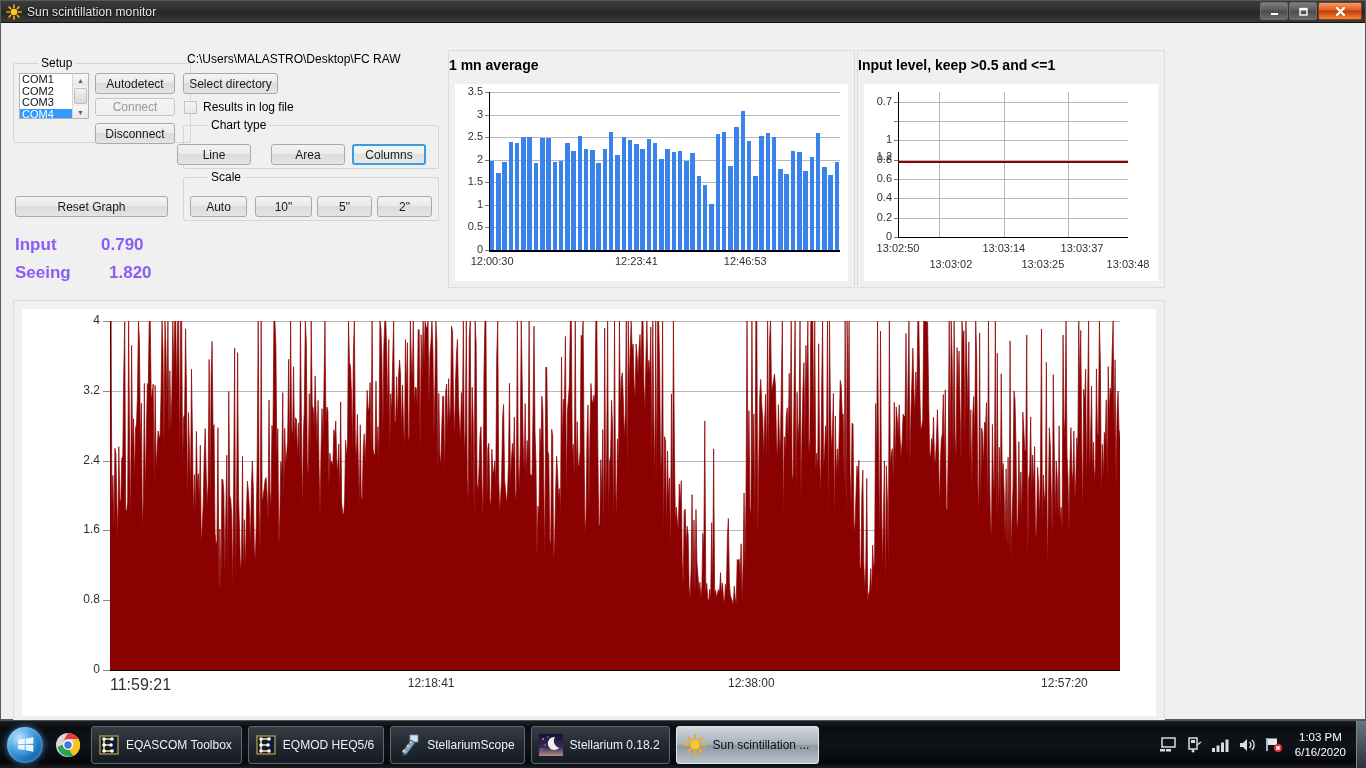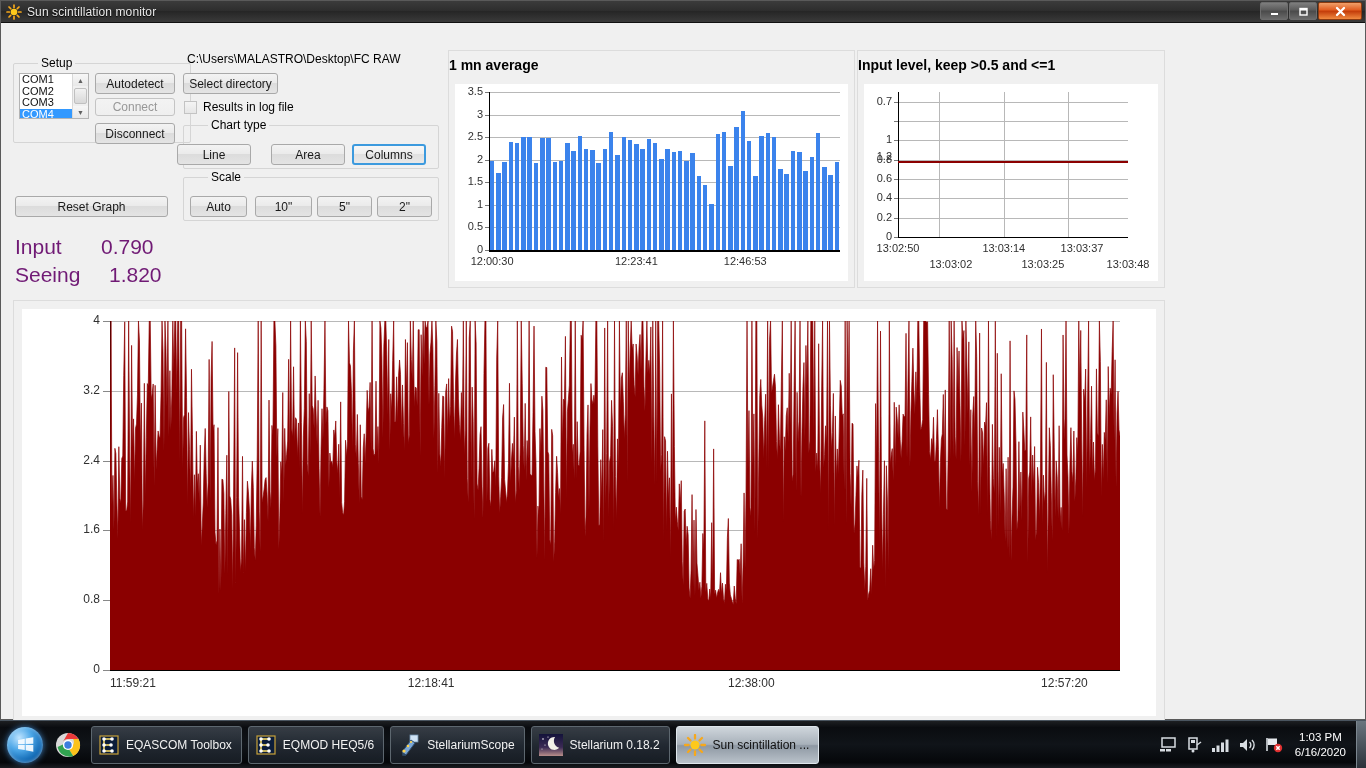--- a/index.html
+++ b/index.html
@@ -133,21 +133,21 @@
   .checkbox-row { position: absolute; display: flex; align-items: center; gap: 6px; font-size: 12px; }
   .cb {
     width: 13px; height: 13px;
     background: linear-gradient(to bottom,#f4f4f4,#e6e6e6);
     border: 1px solid #c3c3c3;
   }
 
   .path-label { position: absolute; font-size: 12px; color: #000; }
 
   
-  .readout { position: absolute; font-size: 21px; font-weight: normal; color: #701a75;
+  .readout { position: absolute; font-size: 17px; font-weight: bold; color: #8b5cf6;
              font-family: "Liberation Sans", sans-serif; }
 
   
   .panel {
     position: absolute;
     background: #f0f0f0;
     border: 1px solid #dcdcdc;
   }
   .chart-title {
     position: absolute; left: 0; right: 0; top: 6px;
@@ -462,21 +462,21 @@
             <div class="tickmark" style="left:81px; top:81.80000000000001px; width:7px; height:1px; background:#888;"></div>
             <div class="tick-label" style="right:1056px; top:73.80000000000001px; font-size:12px;">3.2</div>
             <div class="gridline" style="left:88px; top:12px; width:1010px; background:#b8b8b8;"></div>
             <div class="tickmark" style="left:81px; top:12px; width:7px; height:1px; background:#888;"></div>
             <div class="tick-label" style="right:1056px; top:4px; font-size:12px;">4</div>
             <div class="axis-v" style="left:88px; top:12px; height:349px; background:#000;"></div>
             <svg width="1010" height="350" style="position:absolute; left:88px; top:12px;">
               <path d="M 0 349 L 0.00 153.31 L 0.98 0.00 L 1.96 183.00 L 2.94 154.40 L 3.93 208.79 L 4.91 127.32 L 5.89 132.55 L 6.87 181.95 L 7.85 217.36 L 8.83 125.71 L 9.82 177.36 L 10.80 182.29 L 11.78 137.48 L 12.76 135.08 L 13.74 54.41 L 14.72 0.82 L 15.70 189.82 L 16.69 189.52 L 17.67 180.91 L 18.65 0.00 L 19.63 130.99 L 20.61 202.59 L 21.59 24.38 L 22.58 126.39 L 23.56 97.88 L 24.54 161.71 L 25.52 107.27 L 26.50 102.93 L 27.48 73.92 L 28.46 0.00 L 29.45 19.90 L 30.43 127.80 L 31.41 82.07 L 32.39 208.84 L 33.37 179.06 L 34.35 62.32 L 35.34 175.88 L 36.32 116.34 L 37.30 62.60 L 38.28 64.59 L 39.26 0.00 L 40.24 0.00 L 41.22 77.92 L 42.21 72.77 L 43.19 62.98 L 44.17 164.90 L 45.15 64.31 L 46.13 148.51 L 47.11 128.63 L 48.10 109.98 L 49.08 115.35 L 50.06 116.68 L 51.04 72.74 L 52.02 0.00 L 53.00 30.76 L 53.98 130.25 L 54.97 0.00 L 55.95 27.58 L 56.93 85.76 L 57.91 0.00 L 58.89 115.63 L 59.87 49.71 L 60.86 109.15 L 61.84 74.01 L 62.82 0.00 L 63.80 50.29 L 64.78 0.00 L 65.76 0.00 L 66.74 71.44 L 67.73 0.00 L 68.71 0.00 L 69.69 141.12 L 70.67 0.00 L 71.65 0.00 L 72.63 147.87 L 73.62 96.38 L 74.60 93.54 L 75.58 7.81 L 76.56 76.68 L 77.54 184.58 L 78.52 91.62 L 79.50 128.77 L 80.49 169.17 L 81.47 48.22 L 82.45 113.39 L 83.43 197.47 L 84.41 153.76 L 85.39 195.49 L 86.38 110.36 L 87.36 164.88 L 88.34 152.72 L 89.32 182.36 L 90.30 124.13 L 91.28 224.45 L 92.26 204.96 L 93.25 181.94 L 94.23 135.13 L 95.21 107.47 L 96.19 152.82 L 97.17 186.54 L 98.15 161.68 L 99.14 38.41 L 100.12 179.88 L 101.10 57.13 L 102.08 20.46 L 103.06 109.81 L 104.04 103.74 L 105.02 211.32 L 106.01 224.05 L 106.99 219.80 L 107.97 106.65 L 108.95 272.74 L 109.93 208.03 L 110.91 269.48 L 111.90 158.17 L 112.88 158.66 L 113.86 172.48 L 114.84 252.63 L 115.82 192.67 L 116.80 134.21 L 117.78 254.63 L 118.77 70.54 L 119.75 174.89 L 120.73 178.28 L 121.71 193.87 L 122.69 267.62 L 123.67 164.04 L 124.66 26.91 L 125.64 262.61 L 126.62 176.64 L 127.60 31.63 L 128.58 176.85 L 129.56 210.13 L 130.54 250.67 L 131.53 237.21 L 132.51 135.35 L 133.49 251.94 L 134.47 198.68 L 135.45 250.75 L 136.43 191.51 L 137.41 160.17 L 138.40 170.89 L 139.38 187.87 L 140.36 228.00 L 141.34 168.86 L 142.32 140.07 L 143.30 166.75 L 144.29 226.64 L 145.27 239.57 L 146.25 204.63 L 147.23 135.09 L 148.21 0.00 L 149.19 190.79 L 150.17 230.52 L 151.16 0.00 L 152.14 181.53 L 153.12 175.27 L 154.10 168.28 L 155.08 158.92 L 156.06 156.61 L 157.05 173.24 L 158.03 199.95 L 159.01 79.09 L 159.99 170.72 L 160.97 186.88 L 161.95 104.43 L 162.93 114.19 L 163.92 0.00 L 164.90 0.00 L 165.88 24.78 L 166.86 136.03 L 167.84 107.65 L 168.82 228.14 L 169.81 194.91 L 170.79 140.88 L 171.77 153.61 L 172.75 71.53 L 173.73 181.83 L 174.71 107.41 L 175.69 143.93 L 176.68 133.17 L 177.66 120.02 L 178.64 38.30 L 179.62 140.20 L 180.60 0.00 L 181.58 107.04 L 182.57 115.99 L 183.55 45.77 L 184.53 120.67 L 185.51 96.73 L 186.49 98.61 L 187.47 136.66 L 188.45 101.94 L 189.44 148.13 L 190.42 0.00 L 191.40 101.67 L 192.38 192.20 L 193.36 114.87 L 194.34 87.73 L 195.33 0.00 L 196.31 20.71 L 197.29 142.69 L 198.27 154.98 L 199.25 72.63 L 200.23 134.72 L 201.21 0.00 L 202.20 84.30 L 203.18 87.82 L 204.16 107.92 L 205.14 54.96 L 206.12 92.97 L 207.10 123.88 L 208.09 79.31 L 209.07 147.45 L 210.05 195.90 L 211.03 128.52 L 212.01 87.71 L 212.99 118.43 L 213.97 67.32 L 214.96 0.00 L 215.94 102.93 L 216.92 85.92 L 217.90 89.73 L 218.88 166.34 L 219.86 132.08 L 220.85 141.52 L 221.83 140.59 L 222.81 146.21 L 223.79 108.94 L 224.77 116.90 L 225.75 99.96 L 226.73 139.46 L 227.72 152.44 L 228.70 123.22 L 229.68 177.14 L 230.66 80.88 L 231.64 181.54 L 232.62 191.84 L 233.61 193.93 L 234.59 180.81 L 235.57 119.23 L 236.55 136.33 L 237.53 120.32 L 238.51 0.00 L 239.49 41.82 L 240.48 45.12 L 241.46 72.14 L 242.44 129.06 L 243.42 29.91 L 244.40 0.00 L 245.38 123.22 L 246.37 137.83 L 247.35 93.45 L 248.33 142.60 L 249.31 182.44 L 250.29 103.78 L 251.27 175.43 L 252.25 178.38 L 253.24 126.91 L 254.22 112.79 L 255.20 142.35 L 256.18 112.82 L 257.16 69.38 L 258.14 90.76 L 259.13 86.05 L 260.11 61.42 L 261.09 129.64 L 262.07 0.00 L 263.05 127.68 L 264.03 134.44 L 265.01 132.69 L 266.00 60.18 L 266.98 131.19 L 267.96 105.59 L 268.94 141.89 L 269.92 0.00 L 270.90 6.78 L 271.89 37.20 L 272.87 116.71 L 273.85 25.14 L 274.83 0.00 L 275.81 0.00 L 276.79 33.48 L 277.77 94.17 L 278.76 18.51 L 279.74 129.51 L 280.72 72.74 L 281.70 91.34 L 282.68 39.71 L 283.66 0.00 L 284.65 100.92 L 285.63 100.26 L 286.61 55.83 L 287.59 101.42 L 288.57 54.21 L 289.55 38.99 L 290.53 53.37 L 291.52 110.92 L 292.50 63.94 L 293.48 102.36 L 294.46 130.05 L 295.44 18.48 L 296.42 72.09 L 297.41 21.64 L 298.39 122.67 L 299.37 113.75 L 300.35 0.00 L 301.33 38.62 L 302.31 59.97 L 303.29 0.00 L 304.28 86.06 L 305.26 65.96 L 306.24 67.01 L 307.22 85.17 L 308.20 8.76 L 309.18 8.71 L 310.17 134.93 L 311.15 13.71 L 312.13 55.53 L 313.11 0.00 L 314.09 43.23 L 315.07 0.00 L 316.05 6.21 L 317.04 6.80 L 318.02 0.00 L 319.00 84.23 L 319.98 32.78 L 320.96 21.18 L 321.94 0.00 L 322.93 28.76 L 323.91 117.55 L 324.89 64.48 L 325.87 0.00 L 326.85 20.37 L 327.83 151.98 L 328.81 72.30 L 329.80 132.68 L 330.78 145.42 L 331.76 106.58 L 332.74 74.99 L 333.72 75.73 L 334.70 157.69 L 335.69 71.20 L 336.67 62.91 L 337.65 114.76 L 338.63 57.61 L 339.61 102.79 L 340.59 85.26 L 341.57 5.15 L 342.56 10.44 L 343.54 78.38 L 344.52 118.36 L 345.50 62.04 L 346.48 33.06 L 347.46 18.48 L 348.45 77.93 L 349.43 103.82 L 350.41 119.43 L 351.39 71.56 L 352.37 101.23 L 353.35 0.00 L 354.33 134.80 L 355.32 109.17 L 356.30 0.00 L 357.28 157.49 L 358.26 181.62 L 359.24 17.05 L 360.22 0.00 L 361.21 157.68 L 362.19 66.12 L 363.17 100.30 L 364.15 198.45 L 365.13 0.00 L 366.11 22.01 L 367.09 162.97 L 368.08 169.20 L 369.06 147.42 L 370.04 113.71 L 371.02 105.67 L 372.00 165.28 L 372.98 197.23 L 373.97 52.48 L 374.95 0.00 L 375.93 0.00 L 376.91 180.91 L 377.89 127.37 L 378.87 122.27 L 379.85 178.77 L 380.84 185.58 L 381.82 128.39 L 382.80 151.44 L 383.78 150.35 L 384.76 139.81 L 385.74 165.58 L 386.72 36.93 L 387.71 0.00 L 388.69 155.47 L 389.67 192.08 L 390.65 175.87 L 391.63 156.52 L 392.61 96.93 L 393.60 83.54 L 394.58 158.54 L 395.56 169.43 L 396.54 181.95 L 397.52 170.88 L 398.50 142.53 L 399.48 62.26 L 400.47 162.18 L 401.45 139.04 L 402.43 122.42 L 403.41 138.83 L 404.39 96.13 L 405.37 182.01 L 406.36 169.40 L 407.34 0.00 L 408.32 145.39 L 409.30 169.43 L 410.28 124.07 L 411.26 0.00 L 412.24 62.85 L 413.23 124.45 L 414.21 149.38 L 415.19 82.38 L 416.17 159.49 L 417.15 119.55 L 418.13 137.72 L 419.12 0.00 L 420.10 152.54 L 421.08 154.38 L 422.06 154.60 L 423.04 91.51 L 424.02 5.09 L 425.00 110.62 L 425.99 142.32 L 426.97 237.10 L 427.95 185.10 L 428.93 193.83 L 429.91 107.55 L 430.89 132.46 L 431.88 75.16 L 432.86 89.27 L 433.84 168.95 L 434.82 238.56 L 435.80 46.20 L 436.78 46.60 L 437.76 130.47 L 438.75 133.69 L 439.73 218.43 L 440.71 224.19 L 441.69 108.36 L 442.67 114.71 L 443.65 240.96 L 444.64 220.88 L 445.62 171.47 L 446.60 135.25 L 447.58 151.72 L 448.56 176.98 L 449.54 167.55 L 450.52 193.87 L 451.51 36.02 L 452.49 123.63 L 453.47 78.21 L 454.45 79.50 L 455.43 15.36 L 456.41 177.88 L 457.40 90.84 L 458.38 78.49 L 459.36 64.14 L 460.34 0.00 L 461.32 0.00 L 462.30 133.76 L 463.28 123.30 L 464.27 158.14 L 465.25 0.00 L 466.23 158.08 L 467.21 100.66 L 468.19 143.70 L 469.17 145.05 L 470.16 130.28 L 471.14 14.23 L 472.12 18.60 L 473.10 0.00 L 474.08 129.39 L 475.06 215.13 L 476.04 195.20 L 477.03 113.98 L 478.01 83.91 L 478.99 189.34 L 479.97 108.71 L 480.95 62.57 L 481.93 78.95 L 482.92 82.92 L 483.90 74.18 L 484.88 82.64 L 485.86 0.00 L 486.84 0.00 L 487.82 125.16 L 488.80 204.22 L 489.79 203.89 L 490.77 138.67 L 491.75 175.94 L 492.73 108.64 L 493.71 220.89 L 494.69 6.96 L 495.68 183.18 L 496.66 132.57 L 497.64 0.00 L 498.62 196.39 L 499.60 140.84 L 500.58 134.38 L 501.56 79.34 L 502.55 105.75 L 503.53 208.80 L 504.51 0.00 L 505.49 155.46 L 506.47 198.56 L 507.45 117.87 L 508.44 148.38 L 509.42 0.00 L 510.40 88.78 L 511.38 57.05 L 512.36 51.75 L 513.34 80.16 L 514.32 118.06 L 515.31 93.17 L 516.29 0.00 L 517.27 161.22 L 518.25 0.00 L 519.23 69.40 L 520.21 27.94 L 521.20 0.00 L 522.18 29.35 L 523.16 22.97 L 524.14 63.73 L 525.12 75.78 L 526.10 22.98 L 527.08 34.15 L 528.07 53.93 L 529.05 26.54 L 530.03 13.51 L 531.01 48.98 L 531.99 0.00 L 532.97 0.00 L 533.96 65.47 L 534.94 90.07 L 535.92 38.10 L 536.90 0.00 L 537.88 51.85 L 538.86 39.32 L 539.84 53.59 L 540.83 5.93 L 541.81 140.84 L 542.79 0.00 L 543.77 95.23 L 544.75 164.16 L 545.73 0.00 L 546.72 161.51 L 547.70 0.00 L 548.68 0.00 L 549.66 48.16 L 550.64 150.45 L 551.62 133.73 L 552.60 0.00 L 553.59 219.57 L 554.57 115.70 L 555.55 119.86 L 556.53 209.35 L 557.51 130.20 L 558.49 179.25 L 559.48 156.80 L 560.46 237.19 L 561.44 72.92 L 562.42 206.89 L 563.40 0.00 L 564.38 125.66 L 565.36 200.84 L 566.35 186.15 L 567.33 200.82 L 568.31 209.76 L 569.29 162.87 L 570.27 183.31 L 571.25 159.68 L 572.24 240.78 L 573.22 264.08 L 574.20 190.33 L 575.18 188.08 L 576.16 225.01 L 577.14 205.25 L 578.12 213.38 L 579.11 266.97 L 580.09 277.44 L 581.07 249.80 L 582.05 173.61 L 583.03 265.32 L 584.01 199.13 L 585.00 275.43 L 585.98 188.52 L 586.96 242.15 L 587.94 254.37 L 588.92 268.69 L 589.90 261.23 L 590.88 277.25 L 591.87 265.31 L 592.85 212.48 L 593.83 229.83 L 594.81 99.87 L 595.79 271.00 L 596.77 262.36 L 597.76 277.96 L 598.74 280.17 L 599.72 268.00 L 600.70 277.95 L 601.68 201.68 L 602.66 270.56 L 603.64 127.92 L 604.63 273.37 L 605.61 269.24 L 606.59 277.33 L 607.57 271.82 L 608.55 268.45 L 609.53 272.13 L 610.52 251.70 L 611.50 272.95 L 612.48 262.12 L 613.46 277.38 L 614.44 282.42 L 615.42 263.26 L 616.40 269.85 L 617.39 216.46 L 618.37 197.50 L 619.35 262.10 L 620.33 273.98 L 621.31 277.21 L 622.29 280.68 L 623.28 283.46 L 624.26 265.00 L 625.24 277.21 L 626.22 283.10 L 627.20 238.53 L 628.18 239.30 L 629.16 238.31 L 630.15 255.13 L 631.13 222.76 L 632.11 282.74 L 633.09 241.94 L 634.07 171.91 L 635.05 247.50 L 636.03 172.39 L 637.02 0.00 L 638.00 148.62 L 638.98 89.63 L 639.96 186.59 L 640.94 194.84 L 641.92 0.00 L 642.91 144.55 L 643.89 92.90 L 644.87 211.31 L 645.85 0.00 L 646.83 0.00 L 647.81 217.65 L 648.79 140.30 L 649.78 74.63 L 650.76 58.44 L 651.74 84.12 L 652.72 96.47 L 653.70 137.83 L 654.68 99.27 L 655.67 73.18 L 656.65 147.25 L 657.63 0.00 L 658.61 148.06 L 659.59 18.19 L 660.57 0.00 L 661.55 72.27 L 662.54 66.00 L 663.52 59.22 L 664.50 53.19 L 665.48 65.84 L 666.46 120.54 L 667.44 138.32 L 668.43 83.69 L 669.41 118.19 L 670.39 130.83 L 671.37 60.90 L 672.35 0.00 L 673.33 200.06 L 674.31 115.77 L 675.30 130.28 L 676.28 94.77 L 677.26 86.81 L 678.24 121.55 L 679.22 52.30 L 680.20 104.60 L 681.19 0.00 L 682.17 160.21 L 683.15 153.33 L 684.13 64.38 L 685.11 0.00 L 686.09 170.30 L 687.07 71.32 L 688.06 121.20 L 689.04 100.51 L 690.02 0.00 L 691.00 177.00 L 691.98 110.82 L 692.96 65.98 L 693.95 41.57 L 694.93 118.16 L 695.91 24.47 L 696.89 65.91 L 697.87 0.00 L 698.85 131.64 L 699.83 119.98 L 700.82 0.00 L 701.80 0.00 L 702.78 0.00 L 703.76 112.00 L 704.74 0.00 L 705.72 150.88 L 706.71 132.09 L 707.69 149.64 L 708.67 22.74 L 709.65 138.98 L 710.63 172.65 L 711.61 71.63 L 712.59 0.00 L 713.58 146.81 L 714.56 133.35 L 715.54 104.80 L 716.52 123.36 L 717.50 0.00 L 718.48 208.67 L 719.47 0.00 L 720.45 84.28 L 721.43 129.15 L 722.41 111.42 L 723.39 72.43 L 724.37 204.38 L 725.35 94.98 L 726.34 158.24 L 727.32 127.93 L 728.30 153.00 L 729.28 106.87 L 730.26 59.37 L 731.24 64.92 L 732.23 95.01 L 733.21 92.82 L 734.19 168.84 L 735.17 0.00 L 736.15 203.78 L 737.13 0.00 L 738.11 82.70 L 739.10 0.00 L 740.08 152.39 L 741.06 185.93 L 742.04 102.19 L 743.02 103.14 L 744.00 212.45 L 744.99 203.01 L 745.97 174.37 L 746.95 144.91 L 747.93 156.15 L 748.91 139.27 L 749.89 246.21 L 750.87 247.19 L 751.86 173.81 L 752.84 149.11 L 753.82 241.88 L 754.80 269.01 L 755.78 245.26 L 756.76 157.39 L 757.75 279.03 L 758.73 272.69 L 759.71 269.52 L 760.69 247.73 L 761.67 273.63 L 762.65 224.23 L 763.63 248.83 L 764.62 239.58 L 765.60 82.59 L 766.58 140.31 L 767.56 0.00 L 768.54 130.75 L 769.52 224.40 L 770.51 10.06 L 771.49 167.25 L 772.47 249.57 L 773.45 193.26 L 774.43 139.75 L 775.41 268.48 L 776.39 144.72 L 777.38 178.88 L 778.36 249.14 L 779.34 0.00 L 780.32 143.65 L 781.30 133.27 L 782.28 127.64 L 783.27 159.73 L 784.25 81.30 L 785.23 144.91 L 786.21 86.12 L 787.19 97.57 L 788.17 117.31 L 789.15 83.82 L 790.14 118.40 L 791.12 137.13 L 792.10 120.52 L 793.08 93.14 L 794.06 95.74 L 795.04 95.16 L 796.03 12.34 L 797.01 137.89 L 797.99 59.87 L 798.97 0.00 L 799.95 145.83 L 800.93 90.99 L 801.91 60.25 L 802.90 27.11 L 803.88 68.96 L 804.86 93.16 L 805.84 50.88 L 806.82 81.33 L 807.80 0.00 L 808.79 0.00 L 809.77 66.07 L 810.75 109.29 L 811.73 105.67 L 812.71 98.74 L 813.69 0.00 L 814.67 0.00 L 815.66 0.00 L 816.64 1.23 L 817.62 0.77 L 818.60 73.50 L 819.58 130.46 L 820.56 138.87 L 821.55 117.65 L 822.53 125.90 L 823.51 96.27 L 824.49 141.01 L 825.47 139.07 L 826.45 118.45 L 827.43 88.66 L 828.42 128.55 L 829.40 187.36 L 830.38 141.40 L 831.36 118.14 L 832.34 112.84 L 833.32 73.48 L 834.31 141.95 L 835.29 68.90 L 836.27 187.36 L 837.25 189.17 L 838.23 127.98 L 839.21 0.00 L 840.19 138.62 L 841.18 0.00 L 842.16 38.59 L 843.14 135.41 L 844.12 0.00 L 845.10 115.78 L 846.08 138.25 L 847.07 26.54 L 848.05 68.62 L 849.03 29.98 L 850.01 84.23 L 850.99 140.62 L 851.97 0.00 L 852.95 18.60 L 853.94 9.55 L 854.92 124.66 L 855.90 0.00 L 856.88 44.05 L 857.86 92.79 L 858.84 20.85 L 859.83 144.87 L 860.81 88.72 L 861.79 171.09 L 862.77 93.81 L 863.75 75.55 L 864.73 117.61 L 865.71 0.00 L 866.70 35.51 L 867.68 160.50 L 868.66 194.74 L 869.64 12.05 L 870.62 192.31 L 871.60 107.04 L 872.59 111.87 L 873.57 146.31 L 874.55 101.12 L 875.53 106.17 L 876.51 81.67 L 877.49 193.98 L 878.47 0.00 L 879.46 145.63 L 880.44 199.78 L 881.42 219.27 L 882.40 103.37 L 883.38 157.26 L 884.36 172.38 L 885.34 0.25 L 886.33 217.70 L 887.31 32.27 L 888.29 205.71 L 889.27 126.32 L 890.25 192.92 L 891.23 52.74 L 892.22 155.46 L 893.20 142.44 L 894.18 174.98 L 895.16 221.18 L 896.14 147.71 L 897.12 228.94 L 898.10 136.24 L 899.09 238.26 L 900.07 19.88 L 901.05 239.16 L 902.03 195.29 L 903.01 166.00 L 903.99 69.90 L 904.98 78.45 L 905.96 122.06 L 906.94 208.90 L 907.92 198.94 L 908.90 120.67 L 909.88 191.74 L 910.86 151.00 L 911.85 199.87 L 912.83 91.08 L 913.81 108.89 L 914.79 129.92 L 915.77 128.39 L 916.75 13.93 L 917.74 241.97 L 918.72 157.47 L 919.70 151.05 L 920.68 95.90 L 921.66 175.04 L 922.64 134.04 L 923.62 165.98 L 924.61 125.53 L 925.59 219.62 L 926.57 208.13 L 927.55 146.29 L 928.53 161.45 L 929.51 198.53 L 930.50 142.91 L 931.48 7.97 L 932.46 204.68 L 933.44 154.15 L 934.42 182.36 L 935.40 170.23 L 936.38 41.38 L 937.37 251.59 L 938.35 183.10 L 939.33 106.75 L 940.31 124.81 L 941.29 171.79 L 942.27 220.06 L 943.26 53.69 L 944.24 126.89 L 945.22 195.95 L 946.20 139.83 L 947.18 155.81 L 948.16 197.25 L 949.14 104.74 L 950.13 202.00 L 951.11 186.38 L 952.09 209.78 L 953.07 13.96 L 954.05 118.33 L 955.03 97.61 L 956.02 0.00 L 957.00 134.02 L 957.98 155.62 L 958.96 211.92 L 959.94 143.55 L 960.92 106.66 L 961.90 150.44 L 962.89 161.48 L 963.87 110.01 L 964.85 180.32 L 965.83 157.80 L 966.81 116.62 L 967.79 133.42 L 968.78 0.00 L 969.76 71.26 L 970.74 9.45 L 971.72 119.88 L 972.70 195.24 L 973.68 68.22 L 974.66 81.09 L 975.65 48.05 L 976.63 166.13 L 977.61 79.05 L 978.59 0.00 L 979.57 155.09 L 980.55 117.31 L 981.54 65.17 L 982.52 151.96 L 983.50 121.08 L 984.48 159.84 L 985.46 146.91 L 986.44 47.90 L 987.42 112.11 L 988.41 115.08 L 989.39 0.00 L 990.37 40.68 L 991.35 175.68 L 992.33 123.37 L 993.31 158.22 L 994.30 111.39 L 995.28 119.11 L 996.26 78.83 L 997.24 162.45 L 998.22 45.55 L 999.20 95.54 L 1000.18 67.24 L 1001.17 73.17 L 1002.15 30.53 L 1003.13 0.00 L 1004.11 119.62 L 1005.09 38.81 L 1006.07 166.26 L 1007.06 91.94 L 1008.04 70.26 L 1009.02 108.86 L 1010.00 115.04 L 1010 349 Z" fill="#8b0000" stroke="#8b0000" stroke-width="0.7"></path>
             </svg>
             <div class="axis-h" style="left:88px; top:361px; width:1010px; background:#000; height:1px;"></div>
-            <div class="tick-label" style="left:88px; top:367px; font-size:12px;">11:59:21</div>
+            <div class="tick-label" style="left:88px; top:367px; font-size:16px;">11:59:21</div>
             <div class="tick-label" style="left:409.18px; top:367px; font-size:12px; transform:translateX(-50%);">12:18:41</div>
             <div class="tick-label" style="left:729.35px; top:367px; font-size:12px; transform:translateX(-50%);">12:38:00</div>
             <div class="tick-label" style="left:1042.4499999999998px; top:367px; font-size:12px; transform:translateX(-50%);">12:57:20</div>
           </div>
       </div>
 
     </div>
   </div>
 
   <div id="taskbar">

